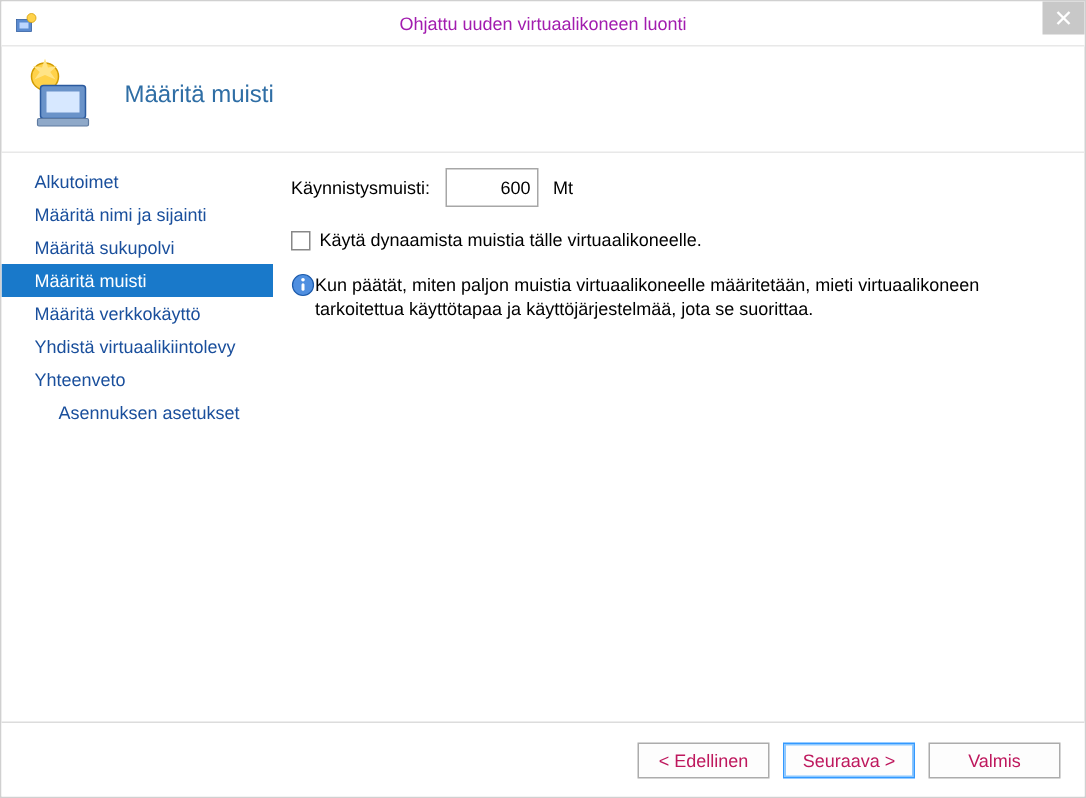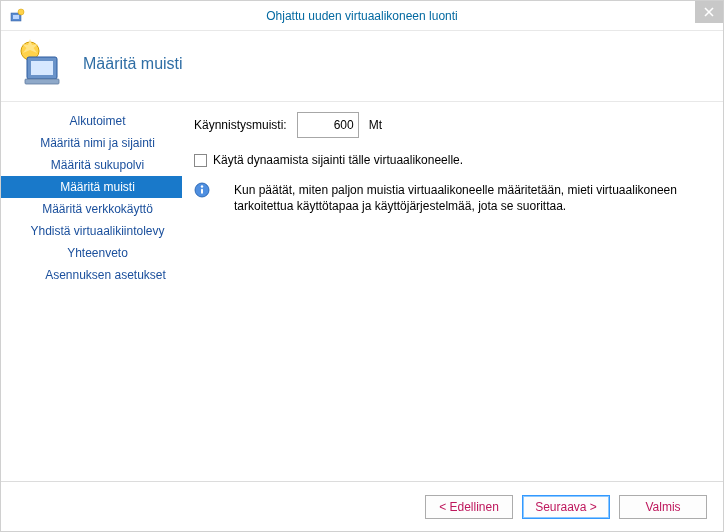--- a/index.html
+++ b/index.html
@@ -30,21 +30,21 @@
   .titlebar-icon {
     margin-left: 8px;
     width: 16px;
     height: 16px;
   }
   .titlebar-text {
     position: absolute;
     left: 0; right: 0;
     text-align: center;
     font-size: 12px;
-    color: #0369a1;
+    color: #a21caf;
     pointer-events: none;
   }
   .close-btn {
     position: absolute;
     right: 0; top: 0;
     width: 28px; height: 22px;
     background: #c8c8c8;
     color: #fff;
     display: flex;
     align-items: center;
@@ -72,21 +72,20 @@
     flex: 1;
     display: flex;
     border-top: 1px solid #e8e8e8;
     overflow: hidden;
   }
   .sidebar {
     width: 181px;
     padding: 8px 0;
     background: #fff;
     border-right: 0;
-    text-align: center;
   }
   .sidebar-item {
     padding: 3px 10px 3px 22px;
     color: #1a4f9c;
     cursor: default;
     line-height: 16px;
   }
   .sidebar-item.sub {
     padding-left: 38px;
   }
@@ -125,21 +124,21 @@
     margin-bottom: 14px;
   }
   .chk {
     width: 13px; height: 13px;
     border: 1px solid #888;
     background: #fff;
   }
   .info-row {
     display: flex;
     align-items: flex-start;
-    gap: 24px;
+    gap: 0;
   }
   .info-icon {
     flex: 0 0 auto;
     width: 16px; height: 16px;
   }
   .footer {
     height: 50px;
     border-top: 1px solid #dcdcdc;
     display: flex;
     align-items: center;
@@ -214,21 +213,21 @@
     <div class="main">
 
       <div class="field-row">
         <span class="field-label">Käynnistysmuisti:</span>
         <input class="num-input" type="text" value="600" style="">
         <span class="unit">Mt</span>
       </div>
 
       <div class="checkbox-row">
         <span class="chk"></span>
-        <span>Käytä dynaamista sijainti tälle virtuaalikoneelle.</span>
+        <span>Käytä dynaamista muistia tälle virtuaalikoneelle.</span>
       </div>
 
       <div class="info-row">
         <span class="info-icon">
           <svg viewBox="0 0 16 16" width="16" height="16">
             <circle cx="8" cy="8" r="7" fill="#4f8fe0" stroke="#1b5aab" stroke-width="0.8"></circle>
             <circle cx="8" cy="4.5" r="1.2" fill="#fff"></circle>
             <rect x="7" y="6.8" width="2" height="5" rx="1" fill="#fff"></rect>
           </svg>
         </span>

